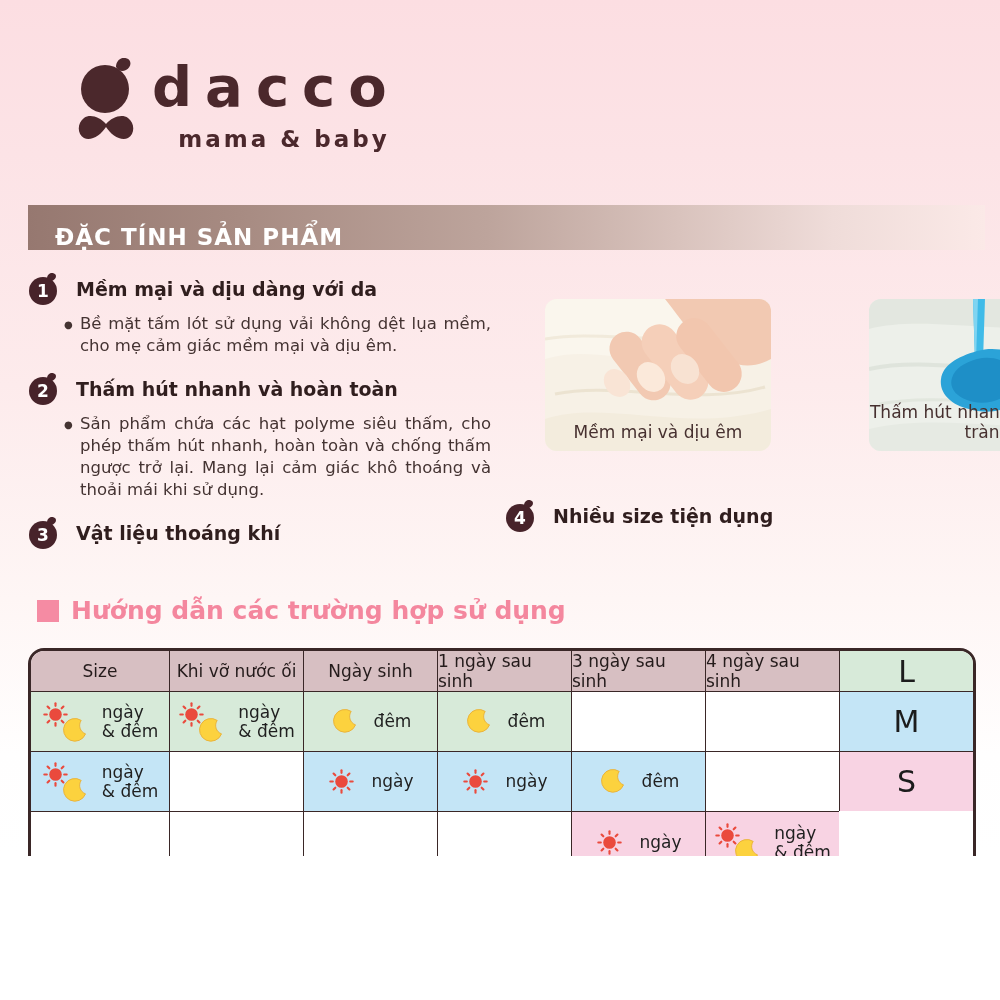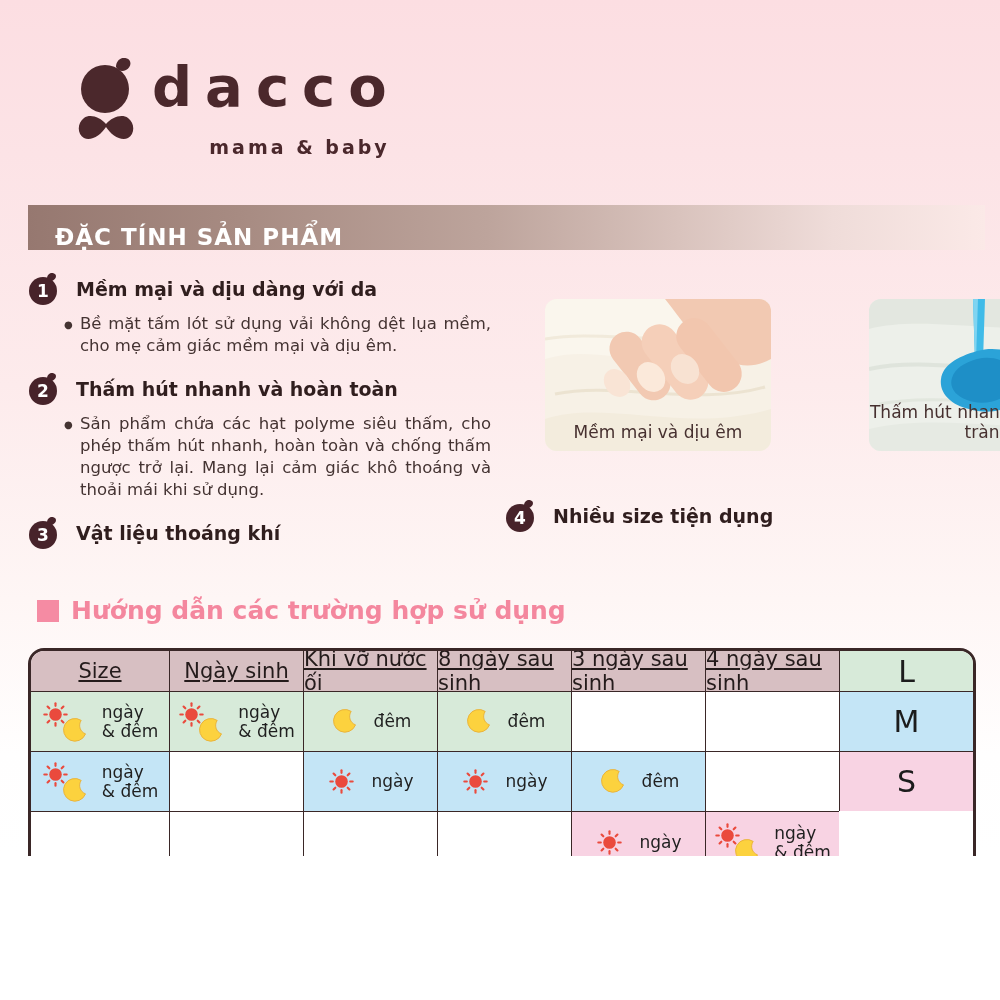--- a/index.html
+++ b/index.html
@@ -4,21 +4,21 @@
 <style>
   html,body{margin:0;padding:0;}
   body{font-family:"DejaVu Sans",sans-serif;}
   .page{position:relative;width:1000px;height:856px;overflow:hidden;
     background:linear-gradient(180deg,#fcdee2 0%,#fce3e6 18%,#fdebec 45%,#fef6f5 70%,#fffefe 88%,#ffffff 100%);}
 
   
   .brand{position:absolute;left:76px;top:58px;display:flex;align-items:flex-start;gap:16px;}
   .brand-text{display:flex;flex-direction:column;align-items:flex-end;}
   .brand-name{font-size:56px;font-weight:bold;color:#4b282c;letter-spacing:13px;line-height:58px;}
-  .brand-tagline{font-size:19px;font-weight:bold;color:#4b282c;letter-spacing:3px;margin-top:20px;margin-right:10px;}
+  .brand-tagline{font-size:23px;font-weight:bold;color:#4b282c;letter-spacing:3px;margin-top:10px;margin-right:10px;}
 
   
   .section-bar{position:absolute;left:28px;top:205px;width:957px;height:45px;
     background:linear-gradient(90deg,#967870 0%,#a78b82 22%,#bda49c 48%,#d9c3bd 68%,#efdcd9 84%,#fbe9e7 100%);
     display:flex;align-items:flex-end;}
   .section-bar span{color:#ffffff;font-size:23px;font-weight:bold;letter-spacing:1px;padding-left:27px;}
 
   
   .col-left{position:absolute;left:28px;top:270px;width:463px;}
   .col-right{position:absolute;left:505px;top:283px;width:470px;}
@@ -42,21 +42,21 @@
   .usage-title h2{margin:0;font-size:25px;font-weight:bold;color:#f4879e;}
 
   
   .usage-table{position:absolute;left:28px;top:648px;width:942px;
     display:grid;grid-template-columns:138px repeat(6,1fr);grid-template-rows:40px 60px 60px 62px;
     border:3px solid #3a2727;border-radius:16px;overflow:hidden;background:#ffffff;}
   .cell{display:flex;align-items:center;justify-content:center;
     border-left:1.5px solid #3a2727;border-top:1.5px solid #3a2727;background:#ffffff;}
   .cell:nth-child(-n+7){border-top:none;}
   .cell:nth-child(7n+1){border-left:none;}
-  .th{background:#d7bfc2;font-size:21px;color:#241b1b;text-decoration:underline;}
+  .th{background:#d7bfc2;font-size:17px;color:#241b1b;}
   .size-cell{font-size:30px;color:#1c1c1c;}
   .cellwrap{display:flex;align-items:center;gap:16px;}
   .icons{position:relative;flex:0 0 auto;}
   .icons.sun-moon{width:44px;height:42px;}
   .icons.sun-moon .sun-svg{position:absolute;top:0;left:0;}
   .icons.sun-moon .moon-svg{position:absolute;bottom:0;right:0;}
   .icons.sun,.icons.moon{width:28px;height:28px;display:flex;align-items:center;justify-content:center;}
   .lbl{font-size:17px;line-height:19px;color:#1f1f1f;text-align:left;}
 </style>
 </head>
@@ -172,23 +172,23 @@
     </div>
   </div>
 
   <div class="usage-title">
     <span class="sq"></span>
     <h2>Hướng dẫn các trường hợp sử dụng</h2>
   </div>
 
   <div class="usage-table">
       <div class="cell th">Size</div>
+      <div class="cell th">Khi vỡ nước ối</div>
       <div class="cell th">Ngày sinh</div>
-      <div class="cell th">Khi vỡ nước ối</div>
-      <div class="cell th">8 ngày sau sinh</div>
+      <div class="cell th">1 ngày sau sinh</div>
       <div class="cell th">3 ngày sau sinh</div>
       <div class="cell th">4 ngày sau sinh</div>
       <div class="cell size-cell" style="background: rgb(215, 234, 217);">L</div>
       <div class="cell body-cell" style="background: rgb(215, 234, 217);">
         <div class="cellwrap">
           <div class="icons sun-moon">
             <svg class="sun-svg" width="27" height="27" viewBox="0 0 28 28">
               <circle cx="14" cy="14" r="6.5" fill="#ea4a3d"></circle>
               <g stroke="#ea4a3d" stroke-width="2.2" stroke-linecap="round" stroke-dasharray="2.6 2.2">
                 <line x1="23" y1="14" x2="27.5" y2="14"></line>

